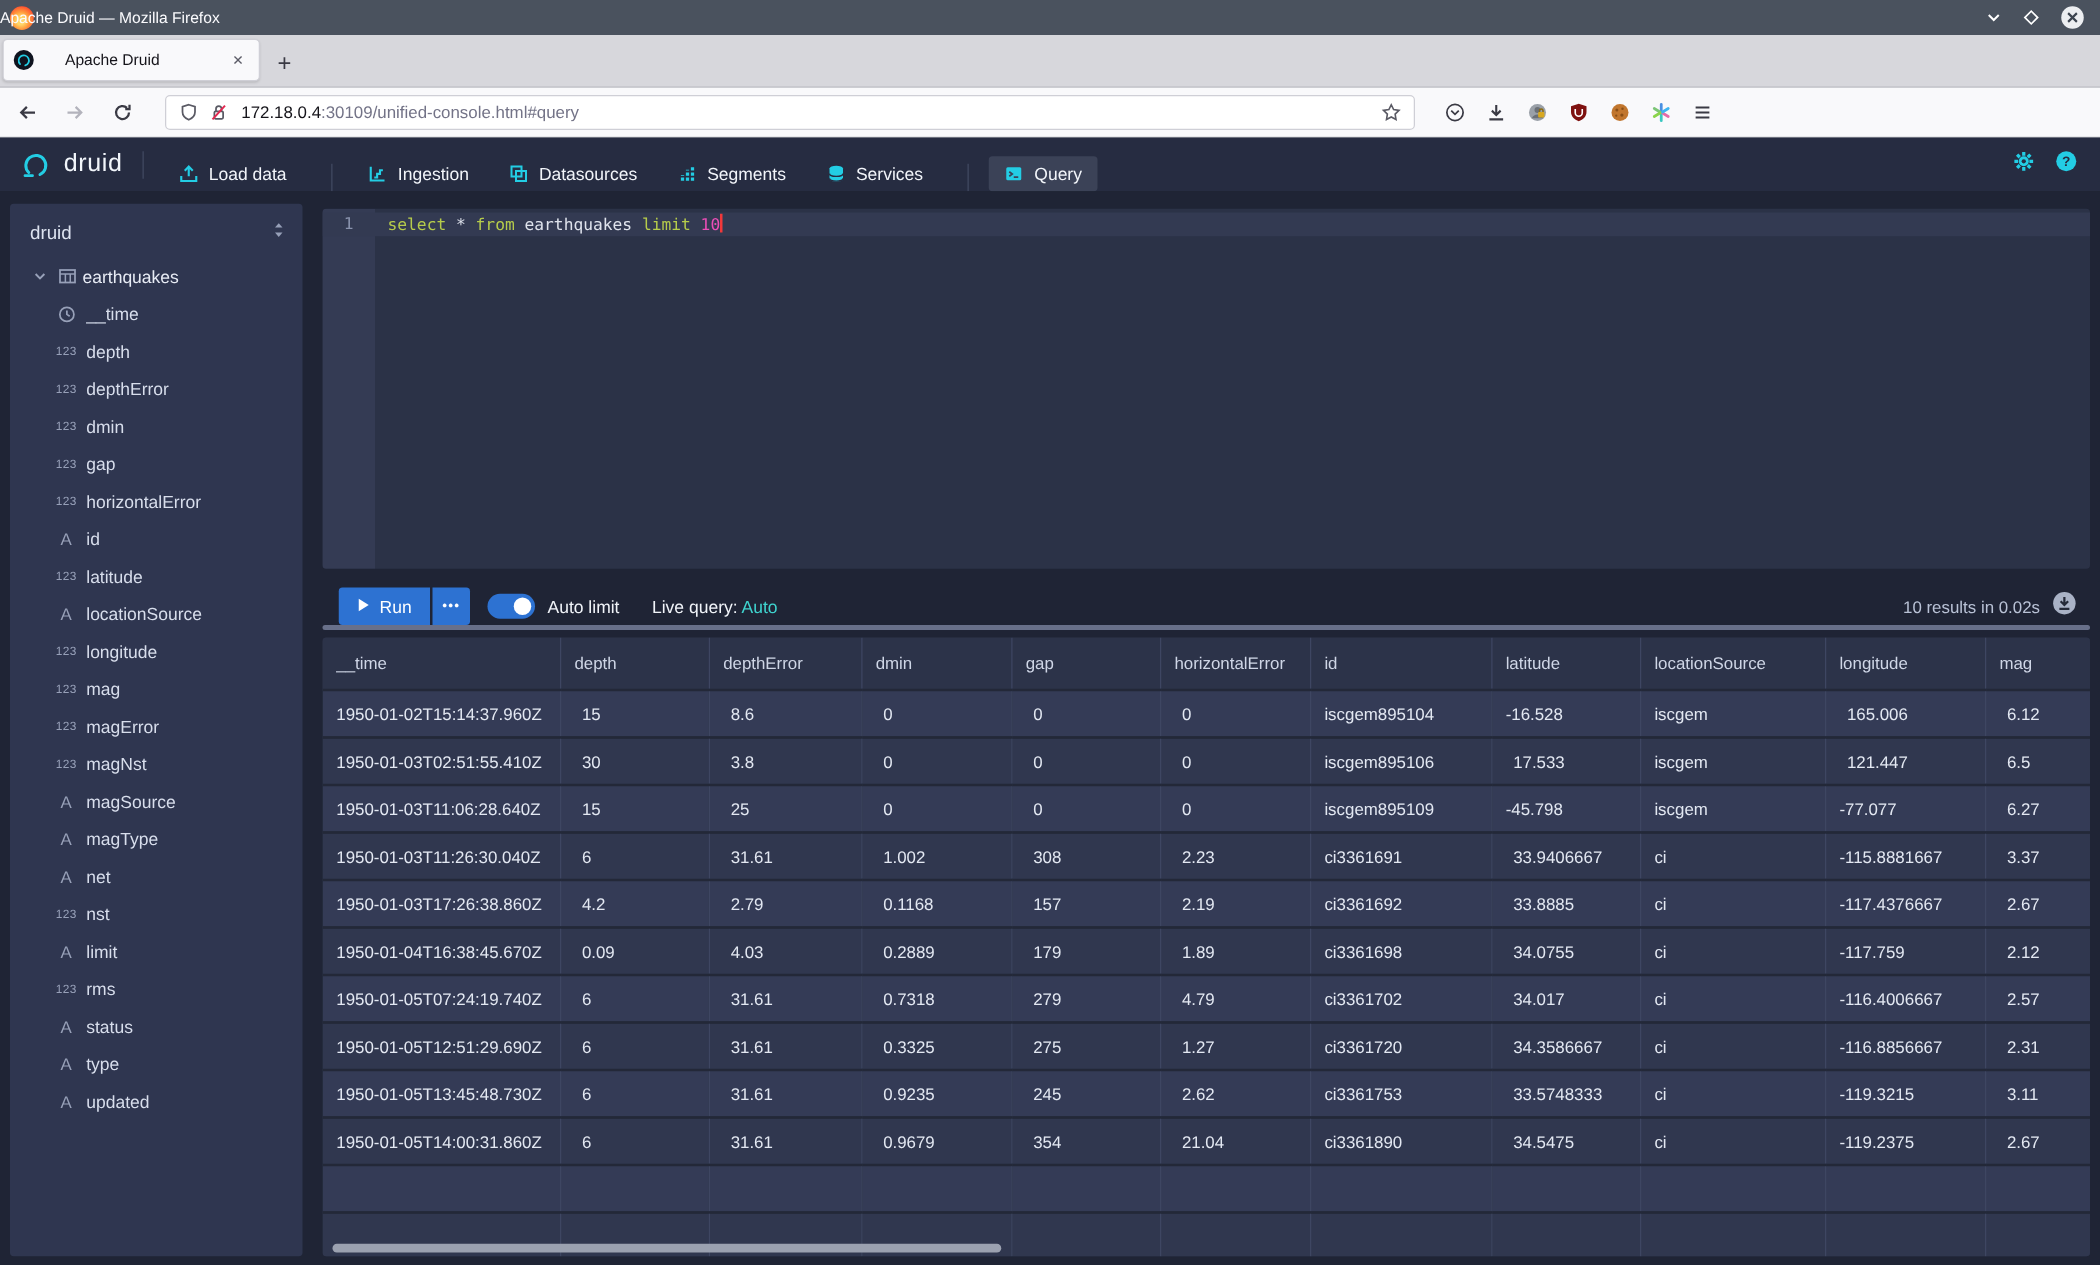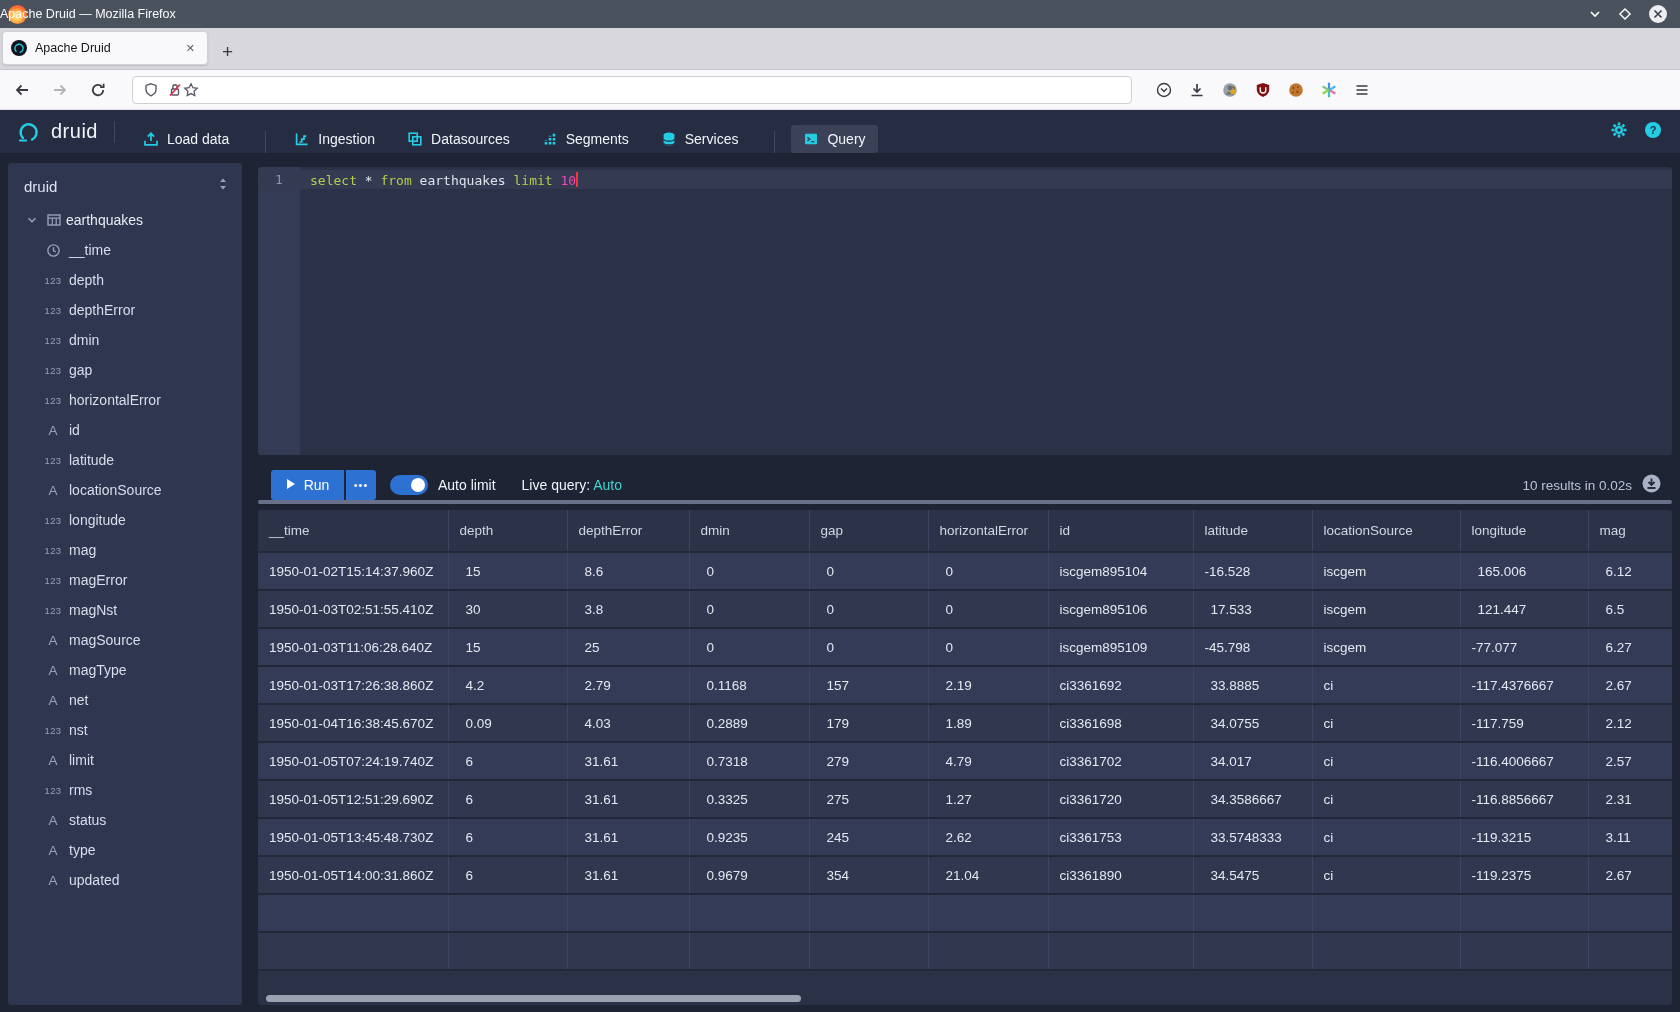--- a/index.html
+++ b/index.html
@@ -11,21 +11,21 @@
   .ff-logo { width:19px; height:19px; border-radius:50%; margin-left:8px;
              background:radial-gradient(circle at 45% 60%, #ffd567 0 22%, #ff9a3c 45%, #ff4f2e 75%, #e22850 100%); }
   .win-title { position:absolute; left:0; right:0; text-align:left; color:#fbfbfe; font-size:12.5px; }
   .win-controls { margin-left:auto; display:flex; align-items:center; gap:16px; padding-right:12px; z-index:2; }
   .win-controls svg { display:block; }
 
   .tabstrip { height:42px; background:#d7d7dc; display:flex; align-items:flex-end; border-bottom:1px solid #c3c3c9; }
   .tab { width:206px; height:34px; margin:0 0 4px 2px; background:#f9f9fb; border:1px solid #cfcfd6;
          border-radius:4px; display:flex; align-items:center; padding:0 8px; box-shadow:0 1px 2px rgba(0,0,0,.12); }
   .tab-favicon { width:16px; height:16px; border-radius:50%; background:#10141f; display:flex; align-items:center; justify-content:center; flex:none; }
-  .tab-title { font-size:12.5px; color:#15141a; margin-left:8px; flex:1; white-space:nowrap; overflow:hidden; }
+  .tab-title { font-size:12.5px; color:#15141a; margin-left:25px; flex:1; white-space:nowrap; overflow:hidden; }
   .tab-close { color:#5b5b66; font-size:11px; padding:2px 4px; }
   .newtab { font-size:19px; color:#3a3a44; margin:0 0 8px 14px; line-height:1; }
 
   .toolbar { height:40px; background:#f9f9fb; display:flex; align-items:center; border-bottom:1px solid #e1e1e5; }
   .nav-btns { display:flex; align-items:center; gap:22px; margin-left:14px; }
   .urlbar { width:1000px; height:28px; margin-left:26px; background:#ffffff; border:1px solid #cfcfd6;
             border-radius:4px; display:flex; align-items:center; padding:0 10px; }
   .url-text { font-size:13.5px; margin-left:10px; flex:1; white-space:nowrap; overflow:hidden; }
   .url-host { color:#15141a; }
   .url-rest { color:#737387; }
@@ -163,20 +163,21 @@
           <path d="M8 1.8 l5 1.6 v4.2 c0 3-2.2 5-5 6.2 -2.8-1.2-5-3.2-5-6.2 V3.4 z" stroke="#5a5a64" stroke-width="1.4" fill="none"></path>
         </svg>
     </span>
     <span style="margin-left:8px;">
       <svg class="icon16" viewBox="0 0 16 16">
           <rect x="4.5" y="7" width="7" height="6" rx="1" stroke="#5a5a64" stroke-width="1.4" fill="none"></rect>
           <path d="M5.8 7 V5 a2.2 2.2 0 0 1 4.4 0 v2" stroke="#5a5a64" stroke-width="1.4" fill="none"></path>
           <path d="M3 13.5 L13 2.5" stroke="#e22850" stroke-width="1.6"></path>
         </svg>
     </span>
+    <span class="url-text"><span class="url-host">172.18.0.4</span><span class="url-rest">:30109/unified-console.html#query</span></span>
     <span>
       <svg class="icon16" viewBox="0 0 16 16">
           <path d="M8 1.8 l1.9 3.9 4.3.6 -3.1 3 .7 4.3 L8 11.6 4.2 13.6 l.7-4.3 -3.1-3 4.3-.6 z" stroke="#5a5a64" stroke-width="1.3" fill="none"></path>
         </svg>
     </span>
   </div>
 
   <div class="tool-icons">
     <span>
       <svg class="icon16" viewBox="0 0 16 16">
@@ -584,20 +585,33 @@
             <td class="num">25</td>
             <td class="num">0</td>
             <td class="num">0</td>
             <td class="num">0</td>
             <td>iscgem895109</td>
             <td class="num neg">-45.798</td>
             <td>iscgem</td>
             <td class="num neg">-77.077</td>
             <td class="num">6.27</td>
           </tr>
+          <tr class="even">
+            <td>1950-01-03T11:26:30.040Z</td>
+            <td class="num">6</td>
+            <td class="num">31.61</td>
+            <td class="num">1.002</td>
+            <td class="num">308</td>
+            <td class="num">2.23</td>
+            <td>ci3361691</td>
+            <td class="num">33.9406667</td>
+            <td>ci</td>
+            <td class="num neg">-115.8881667</td>
+            <td class="num">3.37</td>
+          </tr>
           <tr class="odd">
             <td>1950-01-03T17:26:38.860Z</td>
             <td class="num">4.2</td>
             <td class="num">2.79</td>
             <td class="num">0.1168</td>
             <td class="num">157</td>
             <td class="num">2.19</td>
             <td>ci3361692</td>
             <td class="num">33.8885</td>
             <td>ci</td>

